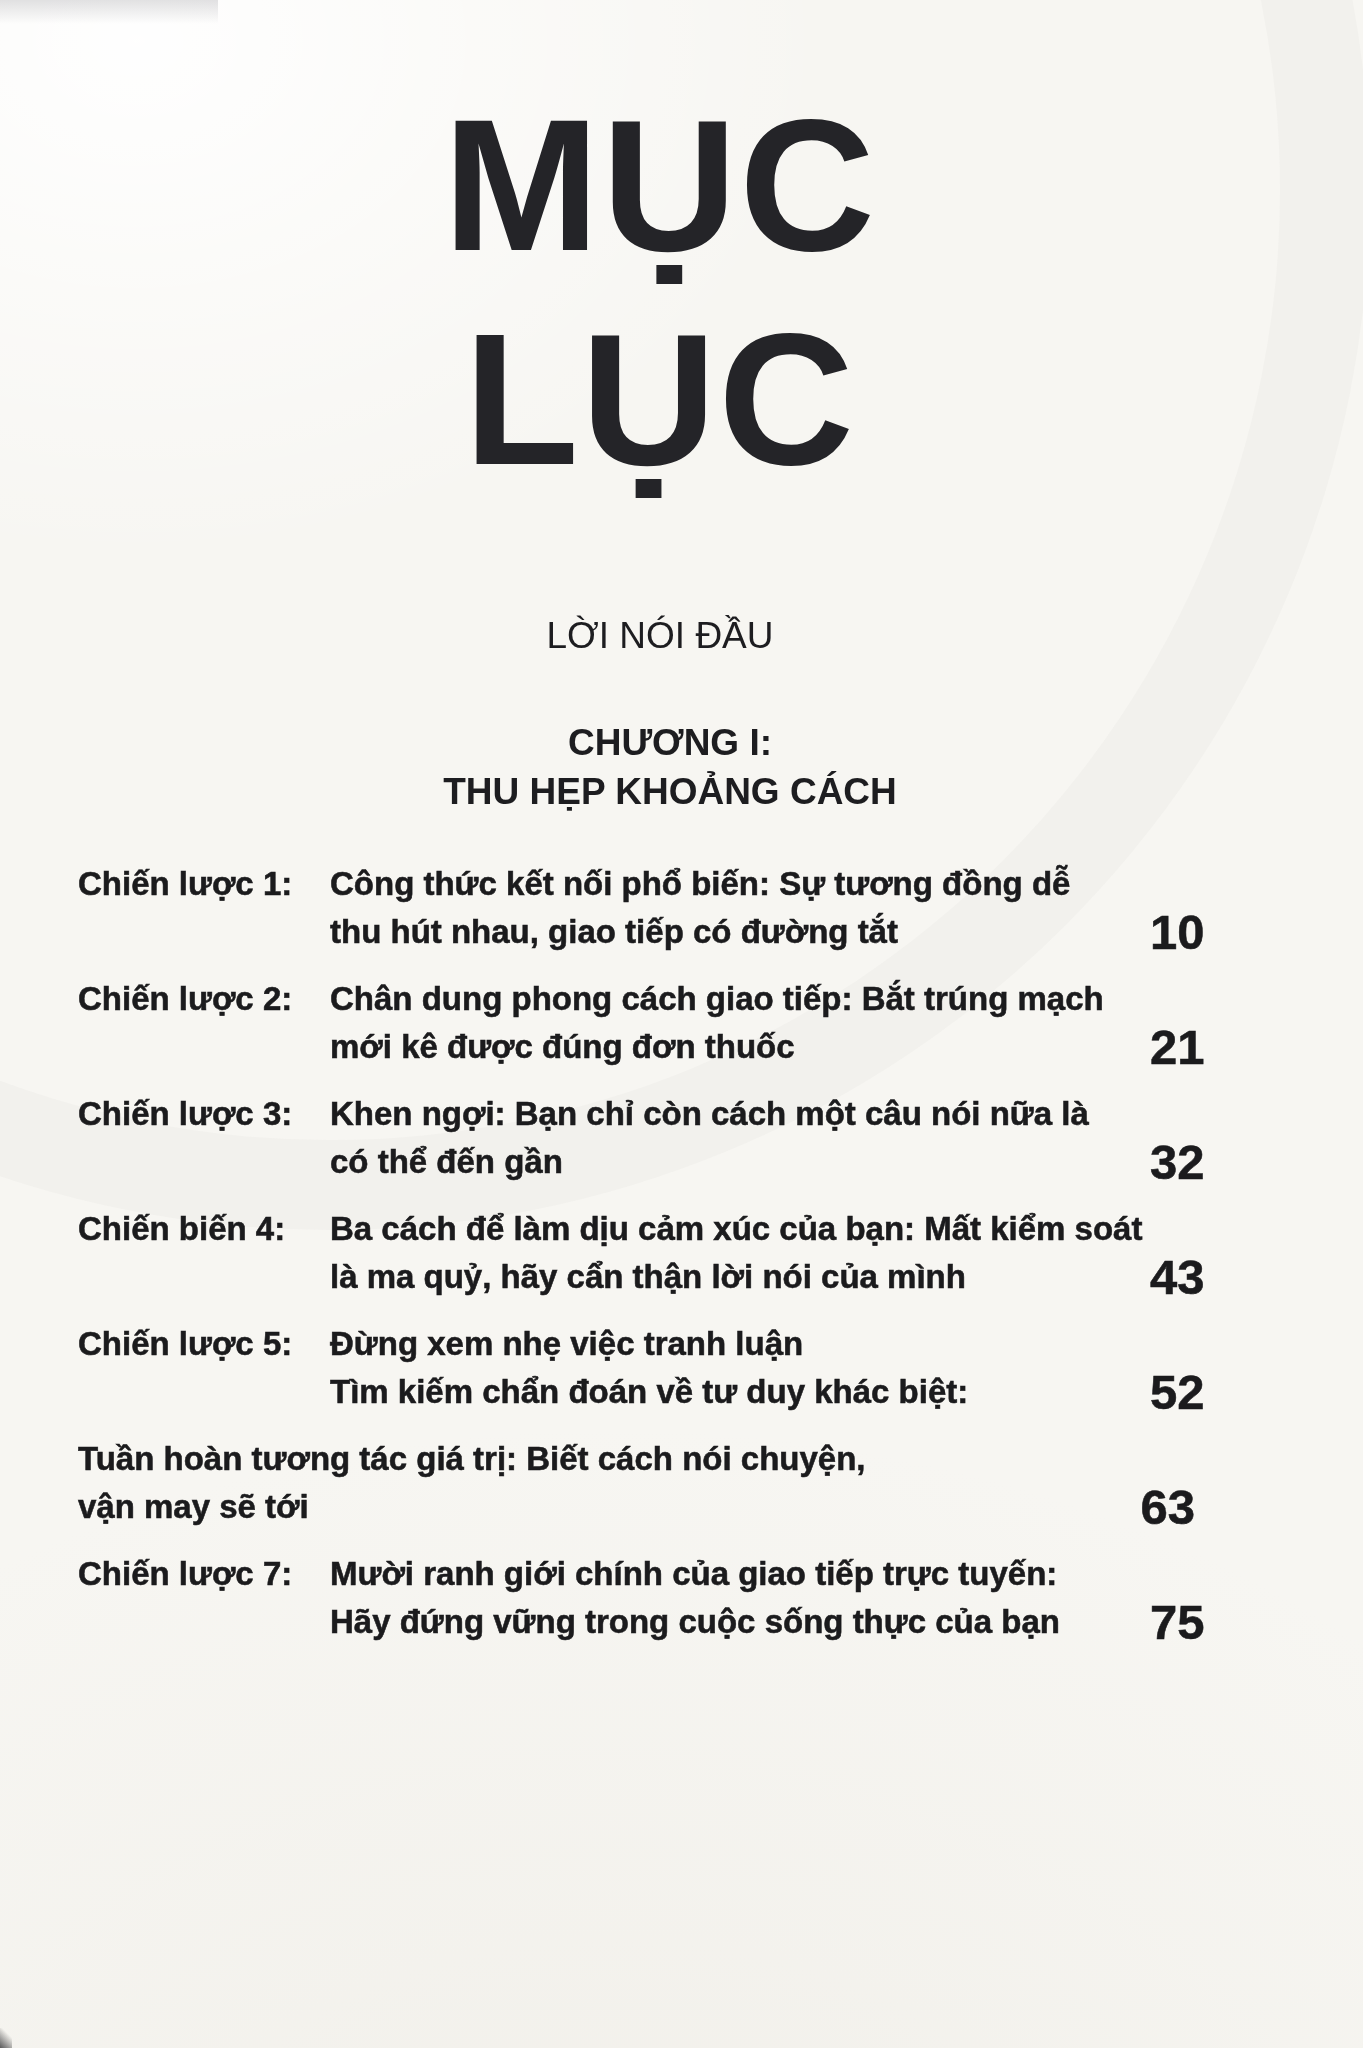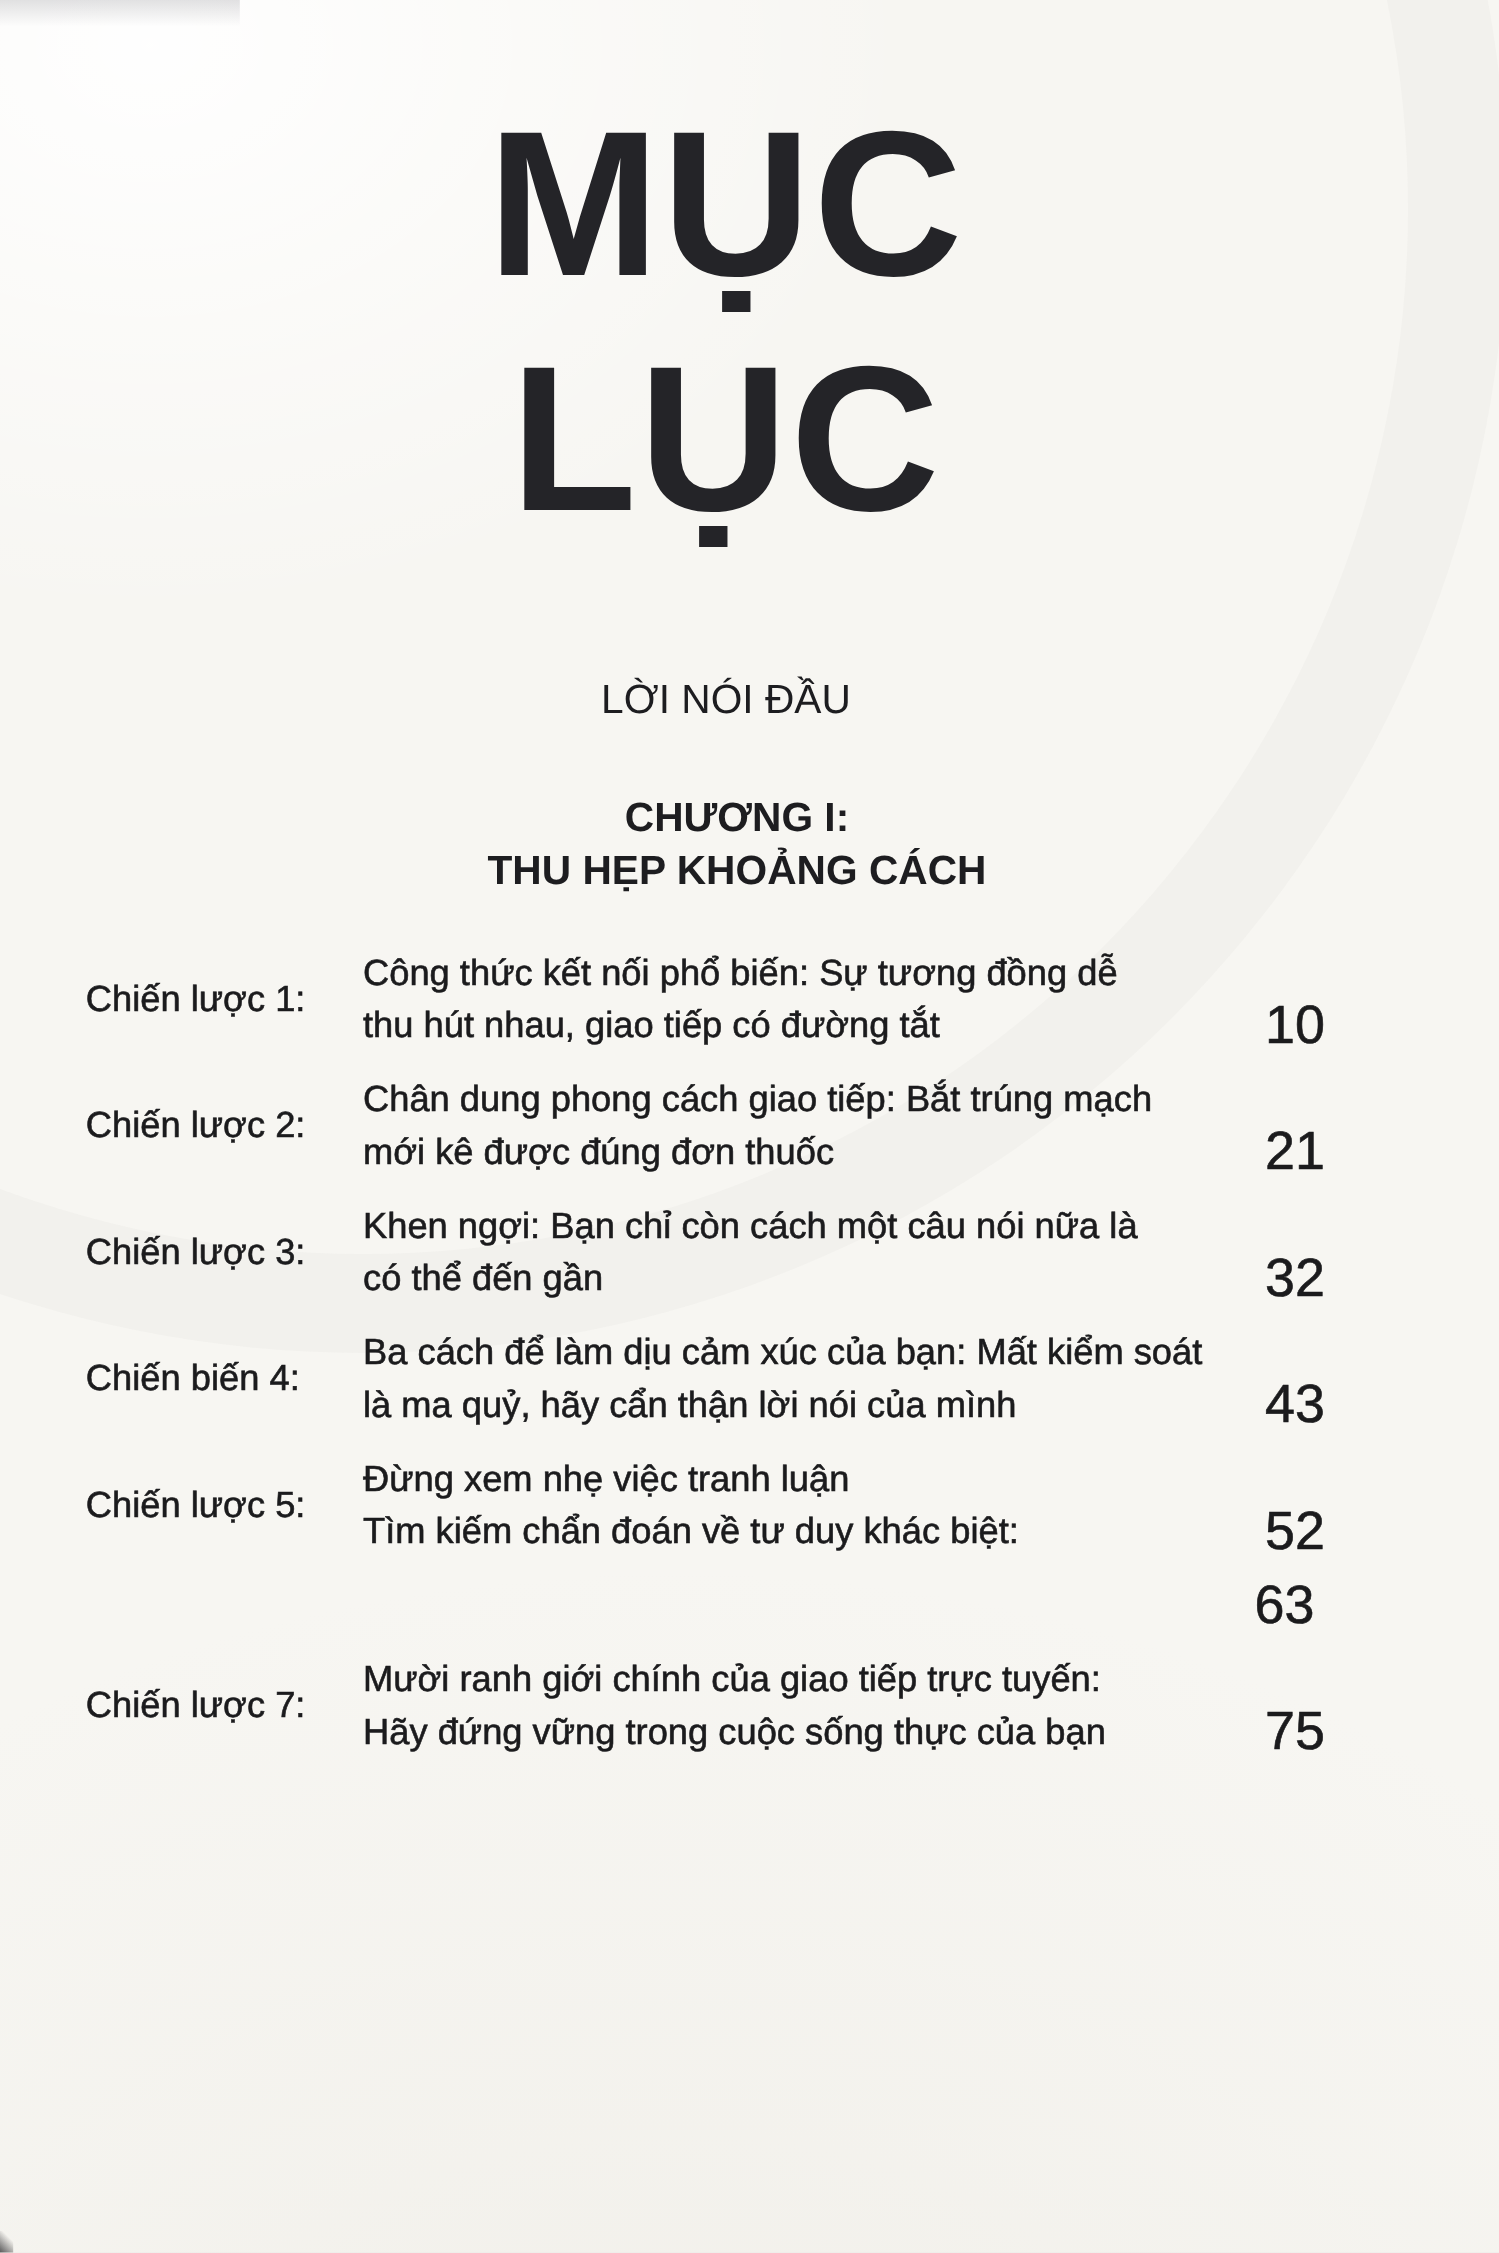--- a/index.html
+++ b/index.html
@@ -75,24 +75,25 @@
 
   .toc {
     position: absolute;
     left: 0; top: 860px;
     width: 100%;
     padding-left: 8px;
     box-sizing: border-box;
   }
   .toc-entry {
     display: flex;
-    align-items: center;
+    align-items: flex-start;
     margin-bottom: 19px;
     font-size: 33px;
     line-height: 48px;
+    font-weight: bold;
     -webkit-text-stroke: 0.55px currentColor;
   }
   .toc-entry .label {
     width: 252px;
     flex: 0 0 252px;
     white-space: nowrap;
   }
   .toc-entry .desc {
     width: 820px;
     flex: 0 0 820px;
@@ -170,20 +171,24 @@
       <div class="toc-entry">
         <div class="label">Chiến lược 5:</div>
         <div class="desc">
           <div class="dline">Đừng xem nhẹ việc tranh luận</div>
           <div class="dline">Tìm kiếm chẩn đoán về tư duy khác biệt:</div>
         </div>
         <div class="pagenum">52</div>
       </div>
 
       <div class="toc-entry">
+        <div class="desc">
+          <div class="dline">Tuần hoàn tương tác giá trị: Biết cách nói chuyện,</div>
+          <div class="dline">vận may sẽ tới</div>
+        </div>
         <div class="pagenum">63</div>
       </div>
 
       <div class="toc-entry">
         <div class="label">Chiến lược 7:</div>
         <div class="desc">
           <div class="dline">Mười ranh giới chính của giao tiếp trực tuyến:</div>
           <div class="dline">Hãy đứng vững trong cuộc sống thực của bạn</div>
         </div>
         <div class="pagenum">75</div>

